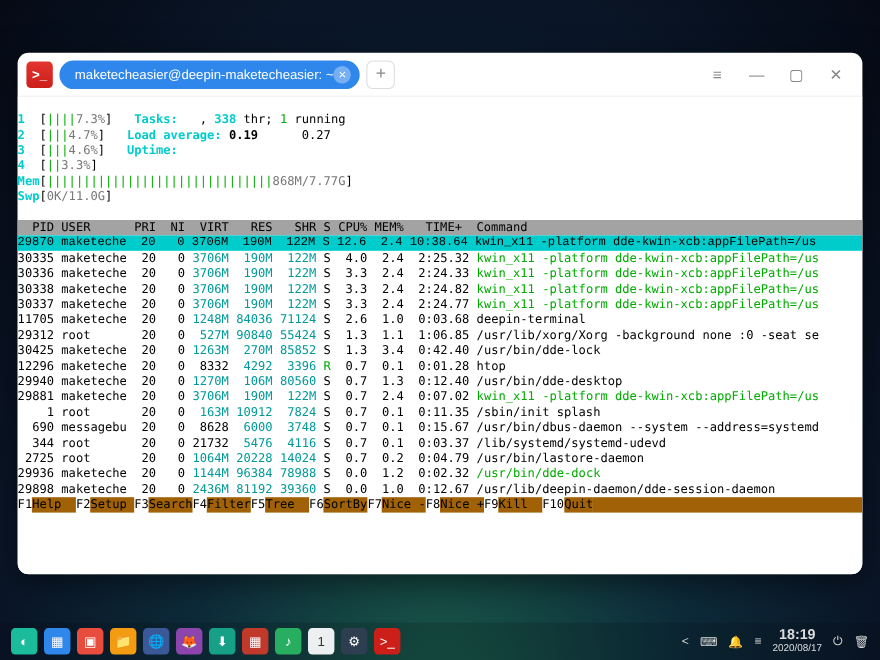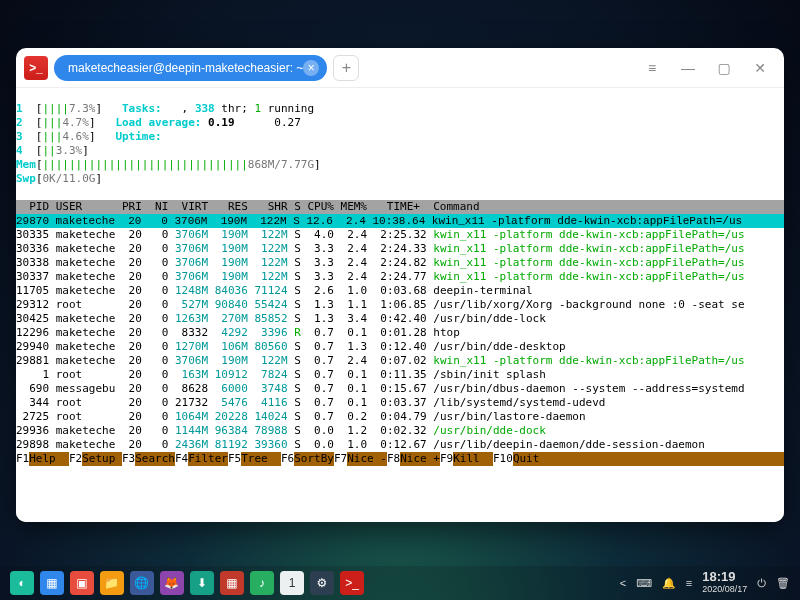--- a/index.html
+++ b/index.html
@@ -85,21 +85,21 @@
     display:flex;align-items:center;
     padding:0 10px;
     gap:6px;
   }
   .tb-icon {
     width:24px;height:24px;border-radius:4px;
     display:flex;align-items:center;justify-content:center;
     font-size:12px;color:#fff;
   }
   .tb-right { margin-left:auto; display:flex; align-items:center; gap:10px; color:#ddd; font-size:11px;}
-  .clock { line-height:12px;}
+  .clock { text-align:center; line-height:12px;}
 </style>
 </head>
 <body>
 
 <div class="window">
   <div class="titlebar">
     <div class="term-icon">&gt;_</div>
     <div class="tab">
       <span>maketecheasier@deepin-maketecheasier: ~</span>
       <span class="tab-close">×</span>

